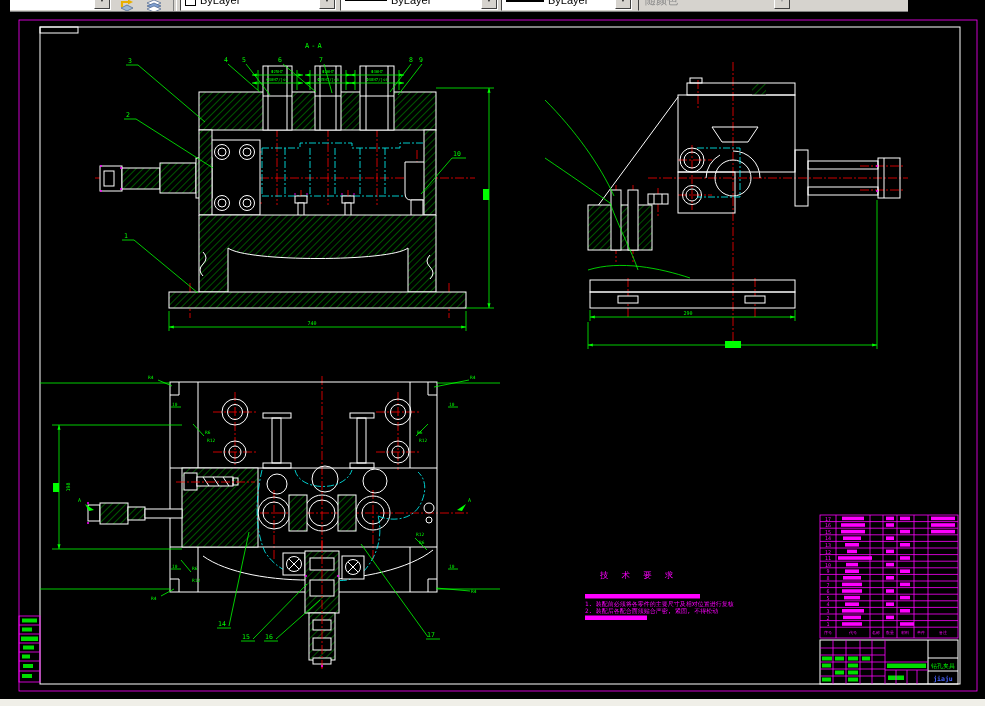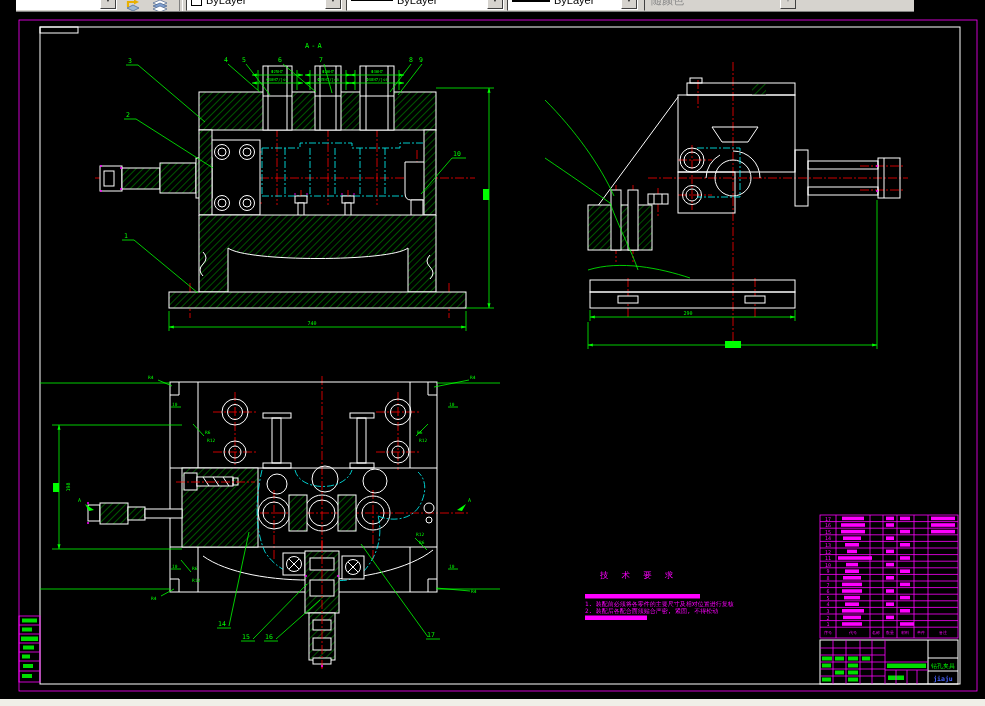--- a/index.html
+++ b/index.html
@@ -1,19 +1,19 @@
 <!DOCTYPE html>
 <html><head>
 <meta charset="utf-8">
 <style>
   html,body{margin:0;padding:0;background:#000;}
   #app{position:relative;width:985px;height:706px;overflow:hidden;background:#000;
        font-family:"Liberation Sans",sans-serif;}
   
-  #toolbar{position:absolute;top:0;left:16px;width:898px;height:11px;background:#d6d3ce;
+  #toolbar{position:absolute;top:0;left:10px;width:898px;height:11px;background:#d6d3ce;
            border-bottom:1px solid #808080;overflow:hidden;z-index:5;}
   .combo{position:absolute;top:-11px;height:20px;background:#fff;
          border:1px solid;border-color:#404040 #d6d3ce #d6d3ce #404040;
          display:flex;align-items:center;font-size:11px;color:#000;}
   .combo .arrowbtn{position:absolute;right:1px;top:1px;bottom:1px;width:14px;background:#d6d3ce;
          border:1px solid;border-color:#fff #404040 #404040 #fff;
          display:flex;align-items:center;justify-content:center;font-size:6px;color:#222;}
   .combo.disabled{background:#d6d3ce;color:#888;}
   .combo .line-sample{height:1px;background:#000;margin:0 4px;}
   .combo .line-sample.thick{height:3px;}

